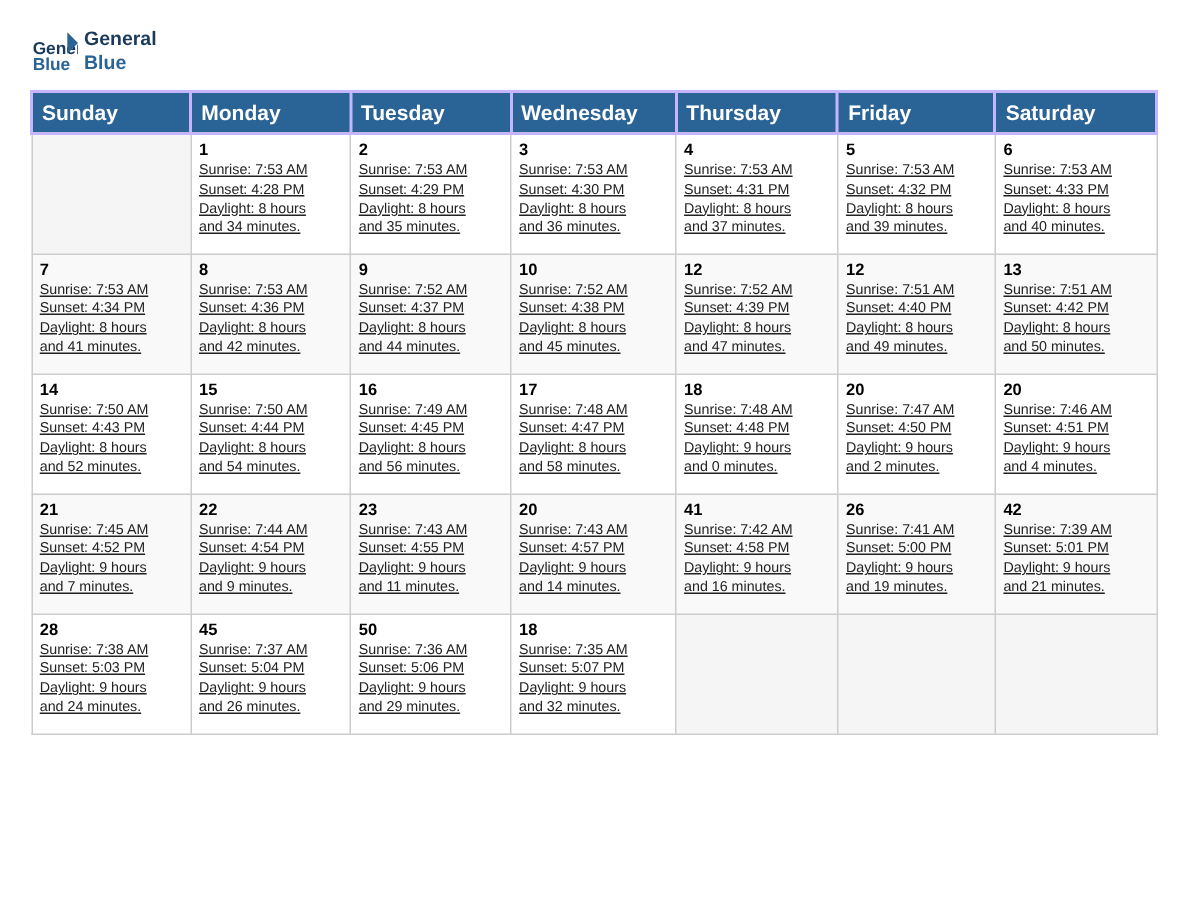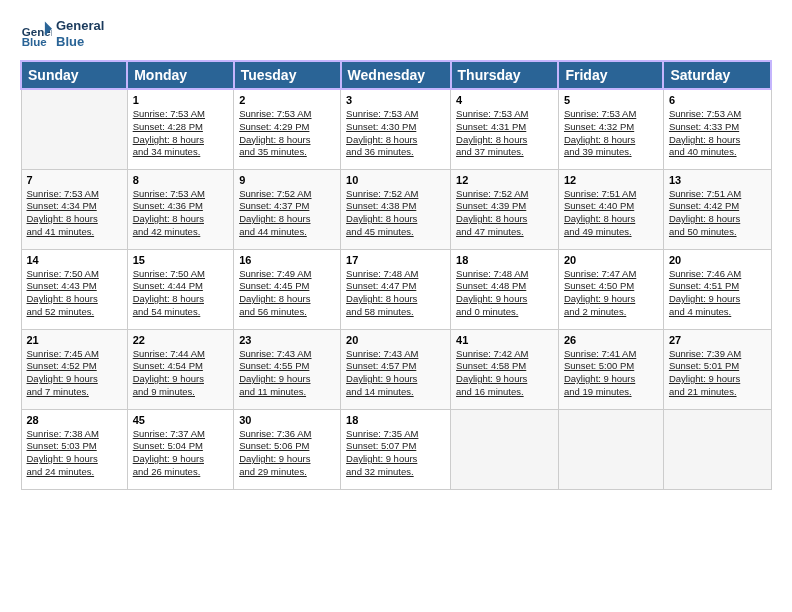--- a/index.html
+++ b/index.html
@@ -231,35 +231,35 @@
           </td>
           <td>
             <span class="day-num">41</span>
             <div class="day-info">Sunrise: 7:42 AM<br>Sunset: 4:58 PM<br>Daylight: 9 hours<br>and 16 minutes.</div>
           </td>
           <td>
             <span class="day-num">26</span>
             <div class="day-info">Sunrise: 7:41 AM<br>Sunset: 5:00 PM<br>Daylight: 9 hours<br>and 19 minutes.</div>
           </td>
           <td>
-            <span class="day-num">27</span>
+            <span class="day-num">42</span>
             <div class="day-info">Sunrise: 7:39 AM<br>Sunset: 5:01 PM<br>Daylight: 9 hours<br>and 21 minutes.</div>
           </td>
         </tr>
         <tr class="week-row">
           <td>
             <span class="day-num">28</span>
             <div class="day-info">Sunrise: 7:38 AM<br>Sunset: 5:03 PM<br>Daylight: 9 hours<br>and 24 minutes.</div>
           </td>
           <td>
             <span class="day-num">45</span>
             <div class="day-info">Sunrise: 7:37 AM<br>Sunset: 5:04 PM<br>Daylight: 9 hours<br>and 26 minutes.</div>
           </td>
           <td>
-            <span class="day-num">30</span>
+            <span class="day-num">50</span>
             <div class="day-info">Sunrise: 7:36 AM<br>Sunset: 5:06 PM<br>Daylight: 9 hours<br>and 29 minutes.</div>
           </td>
           <td>
             <span class="day-num">18</span>
             <div class="day-info">Sunrise: 7:35 AM<br>Sunset: 5:07 PM<br>Daylight: 9 hours<br>and 32 minutes.</div>
           </td>
           <td class="empty"></td>
           <td class="empty"></td>
           <td class="empty"></td>
         </tr>

